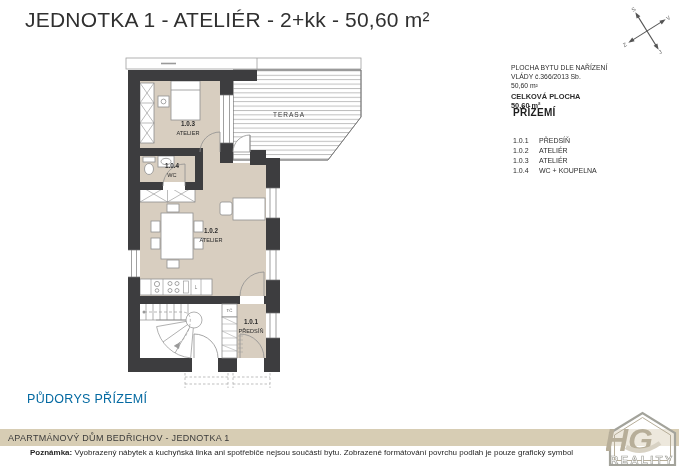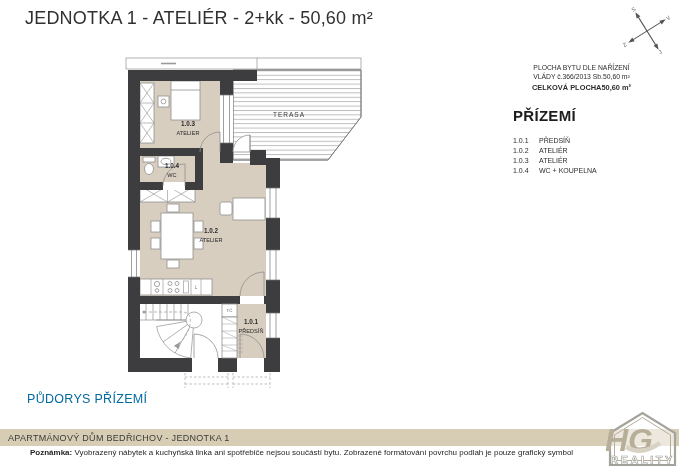--- a/index.html
+++ b/index.html
@@ -3,26 +3,26 @@
 <meta charset="utf-8">
 <style>
   html,body{margin:0;padding:0;}
   body{
     width:679px;height:468px;position:relative;overflow:hidden;
     background:#ffffff;
     font-family:"Liberation Sans","DejaVu Sans",sans-serif;
     color:#2e2e2e;
   }
   .abs{position:absolute;}
-  #title{left:25px;top:8px;font-size:18px;letter-spacing:.2px;color:#303030;}
+  #title{left:25px;top:8px;font-size:21px;letter-spacing:.2px;color:#303030;}
   #compass{left:617px;top:4px;}
   #area-info{left:511px;top:63px;width:141px;font-size:6.8px;line-height:9px;color:#2c2c2c;}
-  #area-info .row{display:flex;justify-content:center;}
+  #area-info .row{display:flex;justify-content:flex-end;flex-direction:column;}
   #area-info .total{font-weight:bold;font-size:7.4px;margin-top:2px;}
-  #floor-heading{left:513px;top:107px;font-size:15px;font-weight:bold;letter-spacing:.3px;color:#1d1d1d;}
+  #floor-heading{left:513px;top:107px;font-size:10px;font-weight:bold;letter-spacing:.3px;color:#1d1d1d;}
   #legend{left:513px;top:136px;font-size:7px;line-height:10px;color:#2c2c2c;}
   #legend .code{display:inline-block;width:26px;}
   #plan{left:120px;top:50px;}
   #caption{left:27px;top:392px;font-size:12.5px;color:#0369a1;letter-spacing:.3px;}
   #footer-bar{left:0;top:429px;width:679px;height:17px;background:#d7cdb4;display:flex;align-items:center;}
   #footer-bar span{margin-left:8px;font-size:9px;color:#3a3a3a;letter-spacing:.3px;}
   #note{left:30px;top:448px;width:600px;font-size:8px;color:#1f1f1f;}
   #note b{font-weight:bold;}
   #logo{left:606px;top:409px;}
   svg text{font-family:"Liberation Sans","DejaVu Sans",sans-serif;}

